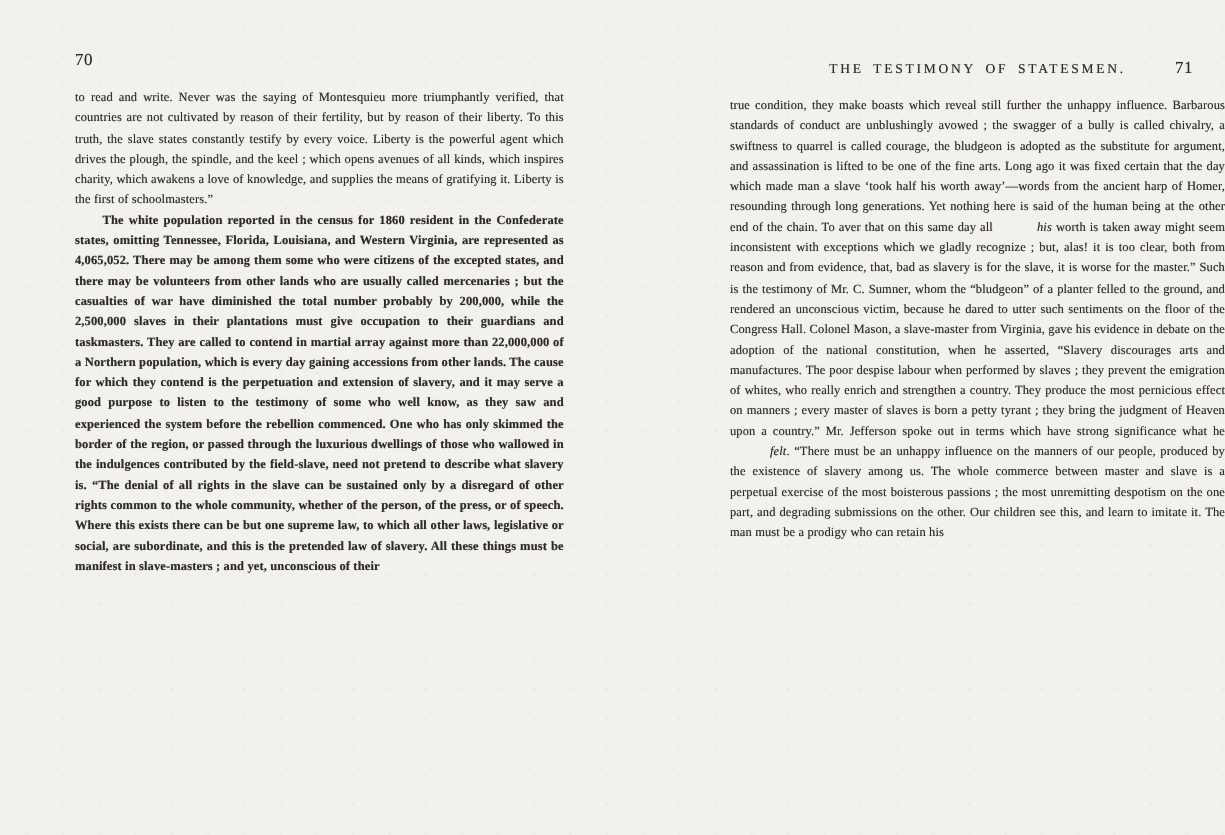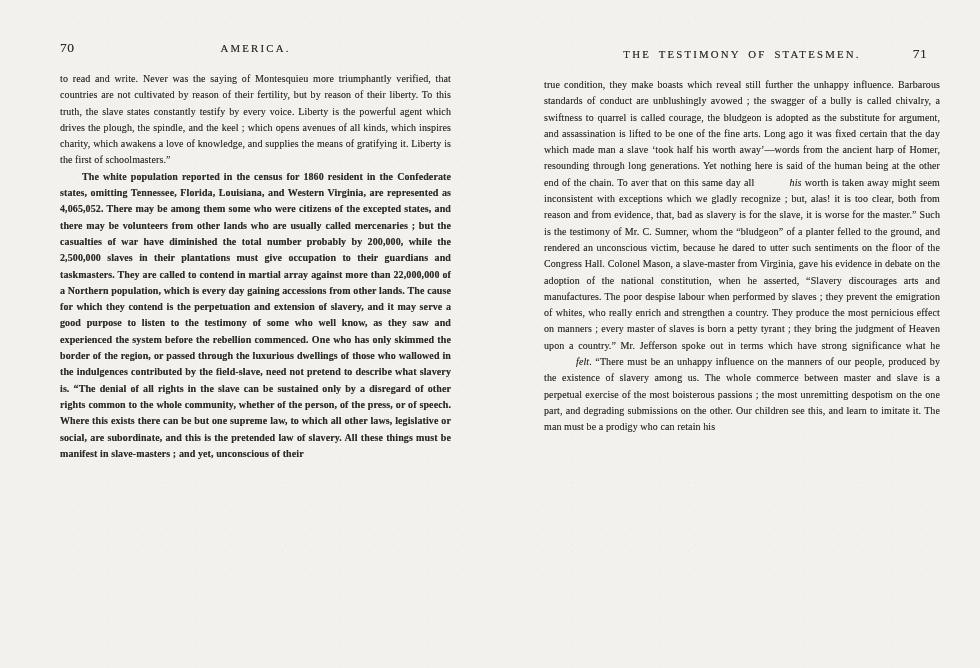--- a/index.html
+++ b/index.html
@@ -16,34 +16,34 @@
     background-image:
       radial-gradient(circle, #e3e2df 0.6px, transparent 1px),
       radial-gradient(circle, #e9e8e5 0.5px, transparent 0.9px);
     background-size: 29px 23px, 41px 31px;
     background-position: 7px 11px, 19px 3px;
     font-family: "Liberation Serif", "DejaVu Serif", serif;
     color: var(--ink, #2e2b27);
   }
   .page { position: absolute; }
   .page.left  { left: 60px;  top: 40px; width: 391px; }
-  .page.right { left: 544px; top: 46px; width: 396px; }
+  .page.right { left: 584px; top: 46px; width: 396px; }
 
   .page-header {
     display: flex;
     align-items: baseline;
     height: 16px;
     text-shadow: 0 0 0.6px rgba(46,43,39,0.55);
   }
   .folio {
     width: 40px;
     font-size: 13.5px;
     letter-spacing: 0.5px;
   }
-  .folio.right-folio { text-align: center; }
+  .folio.right-folio { text-align: left; }
   .running-title {
     flex: 1;
     text-align: center;
     font-size: 10.8px;
     letter-spacing: 2.2px;
     word-spacing: 3px;
   }
 
   .page-body {
     margin-top: 15px;
@@ -58,21 +58,20 @@
   .para em { font-style: italic; margin-left: 32px; }
 </style>
 </head>
 <body>
 
 <div class="scan">
 
   <section class="page left">
     <header class="page-header">
       <span class="folio">70</span>
-      <span class="running-title">AMERICA.</span>
       <span class="folio"></span>
     </header>
     <div class="page-body">
         <p class="para"><span>to read and write.  Never was the saying of Montesquieu more triumphantly verified, that countries are not cultivated by reason of their fertility, but by reason of their liberty.  To this truth, the slave states constantly testify by every voice.  Liberty is the powerful agent which drives the plough, the spindle, and the keel ; which opens avenues of all kinds, which inspires charity, which awakens a love of knowledge, and supplies the means of gratifying it.  Liberty is the first of schoolmasters.”</span></p>
         <p class="para indent"><span>The white population reported in the census for 1860 resident in the Confederate states, omitting Tennessee, Florida, Louisiana, and Western Virginia, are represented as 4,065,052.  There may be among them some who were citizens of the excepted states, and there may be volunteers from other lands who are usually called mercenaries ; but the casualties of war have diminished the total number probably by 200,000, while the 2,500,000 slaves in their plantations must give occupation to their guardians and taskmasters.  They are called to contend in martial array against more than 22,000,000 of a Northern population, which is every day gaining accessions from other lands.  The cause for which they contend is the perpetuation and extension of slavery, and it may serve a good purpose to listen to the testimony of some who well know, as they saw and experienced the system before the rebellion commenced.  One who has only skimmed the border of the region, or passed through the luxurious dwellings of those who wallowed in the indulgences contributed by the field-slave, need not pretend to describe what slavery is.  “The denial of all rights in the slave can be sustained only by a disregard of other rights common to the whole community, whether of the person, of the press, or of speech.  Where this exists there can be but one supreme law, to which all other laws, legislative or social, are subordinate, and this is the pretended law of slavery.  All these things must be manifest in slave-masters ; and yet, unconscious of their</span></p>
       </div>
   </section>
 
   <section class="page right">
     <header class="page-header">

